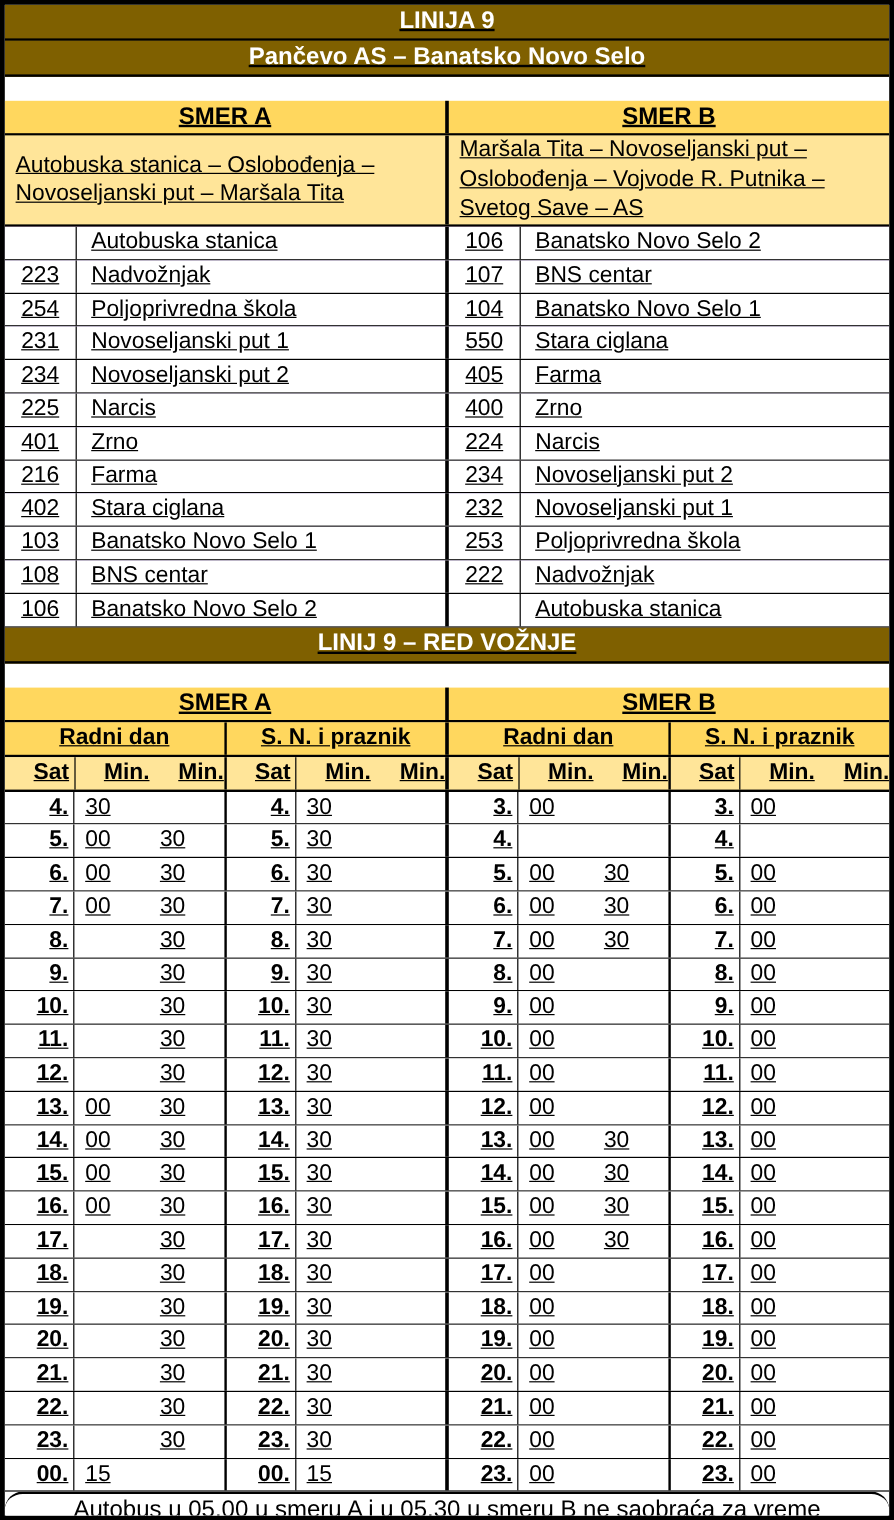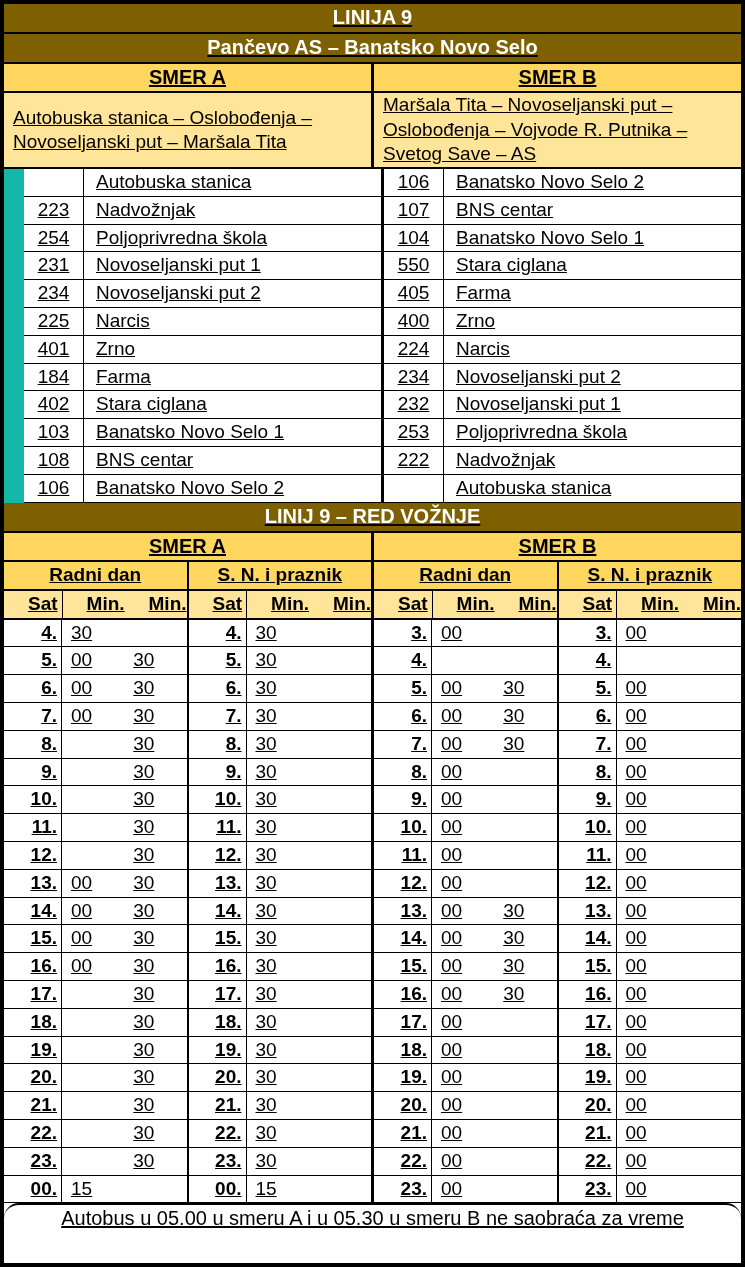--- a/index.html
+++ b/index.html
@@ -7,29 +7,29 @@
     --border:#000000; --text:#000000;
   }
   *{margin:0;padding:0;box-sizing:border-box;}
   body{background:#FFFFFF;color:var(--text);font-family:"Liberation Sans","DejaVu Sans",sans-serif;}
   .sheet{width:745px;height:1267px;border:4px solid var(--border);overflow:hidden;background:#fff;text-decoration:underline;}
 
   .dark-row{height:30px;line-height:27px;background:var(--dark);color:var(--darktext);
     font-weight:bold;font-size:20px;text-align:center;border-bottom:2px solid var(--border);}
 
   .split{display:flex;border-bottom:2px solid var(--border);}
-  .gold-row{height:29px;background:var(--gold);font-weight:bold;font-size:20px;text-align:center;}
+  .gold-row{height:29px;background:var(--gold);font-weight:bold;font-size:20px;text-align:center;margin-top:20px;}
   .gold-row .half-cell{flex:1;line-height:26px;}
   .hb{border-left:3px solid var(--border);}
 
   .desc-row{height:76px;background:var(--light);}
   .desc-cell{flex:1;font-size:19px;line-height:24.5px;padding:0 9px;display:flex;
     flex-direction:column;justify-content:center;}
 
-  .stations{background:#14b8a6;padding-left:20px;}
+  .stations{background:#4c1d95;}
   .s-row{display:flex;height:27.8px;border-bottom:1px solid var(--border);font-size:19px;background:#fff;}
   .s-row .half{flex:1;display:flex;min-width:0;}
   .s-row .code{flex:0 0 60px;text-align:center;border-right:1.5px solid var(--border);line-height:26.5px;}
   .s-row .name{flex:1;padding-left:12px;line-height:26.5px;white-space:nowrap;overflow:hidden;}
 
   .day-row{height:29px;background:var(--gold);display:flex;font-weight:bold;font-size:19px;
     text-align:center;border-bottom:2px solid var(--border);}
   .day-row .day-cell{flex:1;line-height:26px;}
   .sep2{border-left:2.5px solid var(--border);}
   .sep3{border-left:3px solid var(--border);}
@@ -134,21 +134,21 @@
           <div class="code">401</div>
           <div class="name">Zrno</div>
         </div>
         <div class="half hb">
           <div class="code">224</div>
           <div class="name">Narcis</div>
         </div>
       </div>
       <div class="s-row">
         <div class="half">
-          <div class="code">184</div>
+          <div class="code">216</div>
           <div class="name">Farma</div>
         </div>
         <div class="half hb">
           <div class="code">234</div>
           <div class="name">Novoseljanski put 2</div>
         </div>
       </div>
       <div class="s-row">
         <div class="half">
           <div class="code">402</div>

